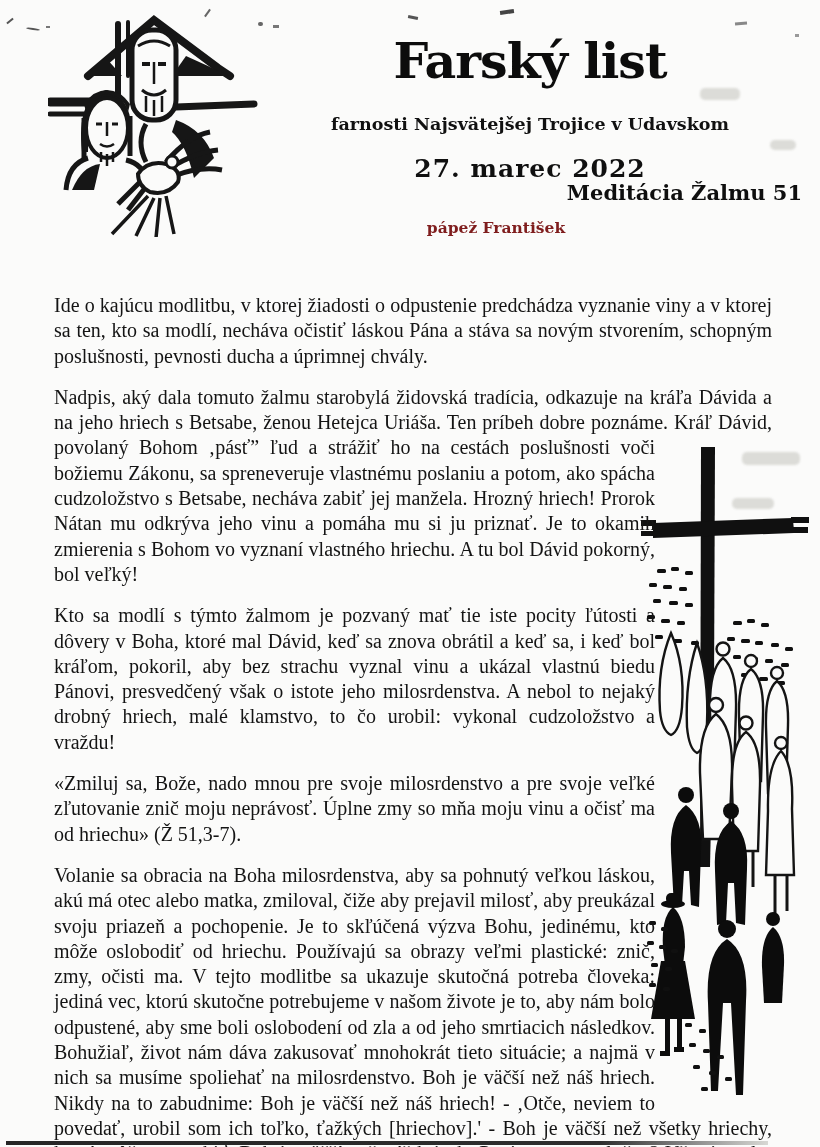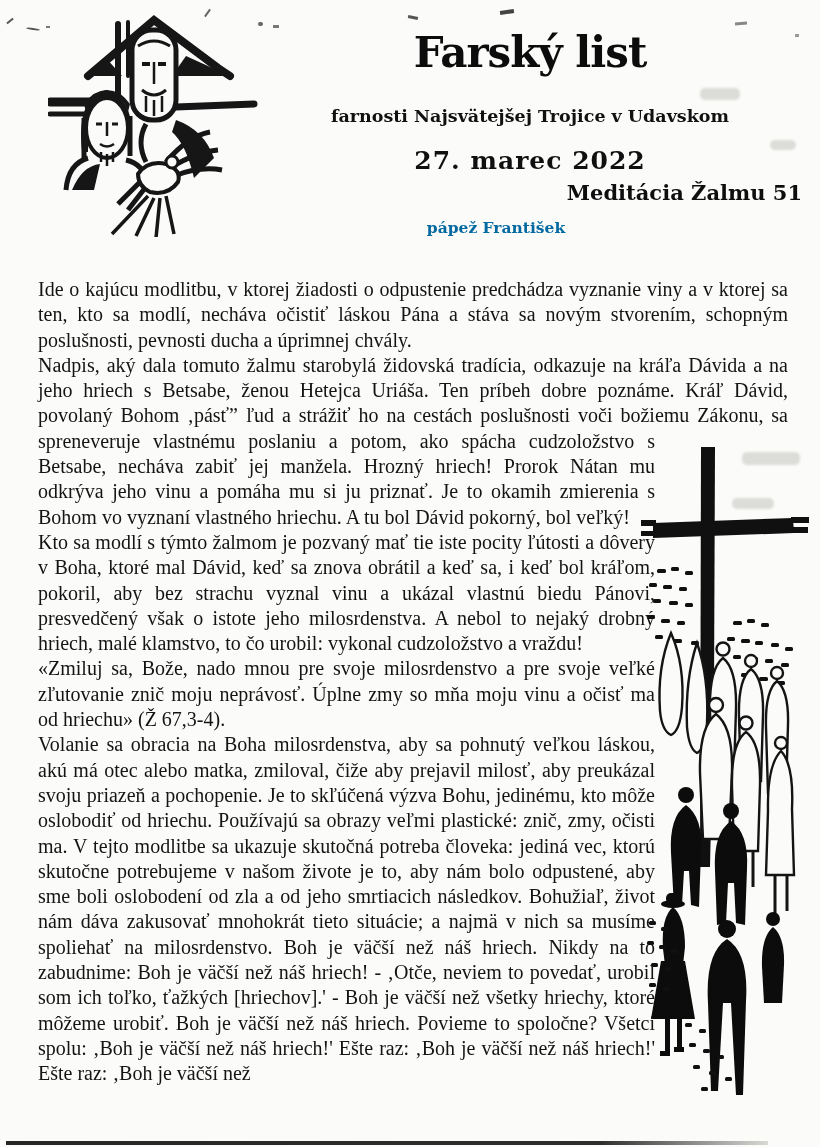--- a/index.html
+++ b/index.html
@@ -4,36 +4,36 @@
 <style>
   html,body{margin:0;padding:0;background:#e8e8e8;}
   .page{
     position:relative;width:820px;height:1147px;margin:0 auto;
     background:#fbfbfa;overflow:hidden;
     font-family:"Liberation Serif",serif;color:#161616;
   }
   
   .masthead{position:absolute;left:240px;top:20px;width:580px;text-align:center;}
   .title{
-    font-family:"DejaVu Serif",serif;font-weight:700;font-size:42px;line-height:58px;
-    margin:4px;letter-spacing:-1px;color:#0c0c0c;
+    font-family:"DejaVu Serif",serif;font-weight:700;font-size:49px;line-height:58px;
+    margin:12px;letter-spacing:-1px;color:#0c0c0c;
   }
   .subtitle{font-family:"DejaVu Serif",serif;font-weight:700;font-size:17.5px;margin-top:24px;color:#111;}
   .issue-date{font-family:"DejaVu Serif",serif;font-weight:600;font-size:25px;letter-spacing:1px;margin-top:20px;color:#101010;}
   .article-head{position:absolute;left:190px;top:180px;width:612px;text-align:center;}
   .article-heading{font-family:"DejaVu Serif",serif;font-weight:700;font-size:21px;margin:0;color:#0e0e0e;text-align:right;}
-  .article-author{font-family:"DejaVu Serif",serif;font-weight:700;font-size:15.5px;margin-top:13px;color:#0369a1;}
+  .article-author{font-family:"DejaVu Serif",serif;font-weight:700;font-size:15.5px;margin-top:13px;color:#7f1d1d;}
   
   .trinity-art{position:absolute;left:48px;top:12px;}
   
   .body-text{
     position:absolute;left:38px;top:277px;width:750px;
     font-size:20px;line-height:25.3px;text-align:justify;color:#141414;
   }
-  .body-text p{margin:0;}
+  .body-text p{margin:16px;}
   .quote .q{}
   
   .side-float{
     float:right;width:133px;height:815px;
     shape-outside:inset(163px 0 0 0);
   }
   .side-float svg{display:block;margin-top:166px;margin-left:-14px;}
   
   .bottom-rule{
     position:absolute;left:6px;top:1141px;width:762px;height:4px;
@@ -232,18 +232,18 @@
           <rect x="68" y="628" width="7" height="4" rx="1.5"></rect>
             <rect x="84" y="634" width="7" height="4" rx="1.5"></rect>
           <rect x="60" y="644" width="7" height="4" rx="1.5"></rect>
         </g>
       </svg>
     </div>
 
     <p>Ide o kajúcu modlitbu, v ktorej žiadosti o odpustenie predchádza vyznanie viny a v ktorej sa ten, kto sa modlí, necháva očistiť láskou Pána a stáva sa novým stvorením, schopným poslušnosti, pevnosti ducha a úprimnej chvály.</p>
     <p>Nadpis, aký dala tomuto žalmu starobylá židovská tradícia, odkazuje na kráľa Dávida a na jeho hriech s Betsabe, ženou Hetejca Uriáša. Ten príbeh dobre poznáme. Kráľ Dávid, povolaný Bohom ‚pásť” ľud a strážiť ho na cestách poslušnosti voči božiemu Zákonu, sa spreneveruje vlastnému poslaniu a potom, ako spácha cudzoložstvo s Betsabe, necháva zabiť jej manžela. Hrozný hriech! Prorok Nátan mu odkrýva jeho vinu a pomáha mu si ju priznať. Je to okamih zmierenia s Bohom vo vyznaní vlastného hriechu. A tu bol Dávid pokorný, bol veľký!</p>
     <p>Kto sa modlí s týmto žalmom je pozvaný mať tie iste pocity ľútosti a dôvery v Boha, ktoré mal Dávid, keď sa znova obrátil a keď sa, i keď bol kráľom, pokoril, aby bez strachu vyznal vinu a ukázal vlastnú biedu Pánovi, presvedčený však o istote jeho milosrdenstva. A nebol to nejaký drobný hriech, malé klamstvo, to čo urobil: vykonal cudzoložstvo a vraždu!</p>
-    <p class="quote"><span class="q">«Zmiluj sa, Bože, nado mnou pre svoje milosrdenstvo a pre svoje veľké zľutovanie znič moju neprávosť. Úplne zmy so mňa moju vinu a očisť ma od hriechu»</span><span> (Ž 67,3-4).</span></p>
+    <p class="quote"><span class="q">«Zmiluj sa, Bože, nado mnou pre svoje milosrdenstvo a pre svoje veľké zľutovanie znič moju neprávosť. Úplne zmy so mňa moju vinu a očisť ma od hriechu»</span><span> (Ž 51,3-7).</span></p>
     <p>Volanie sa obracia na Boha milosrdenstva, aby sa pohnutý veľkou láskou, akú má otec alebo matka, zmiloval, čiže aby prejavil milosť, aby preukázal svoju priazeň a pochopenie. Je to skľúčená výzva Bohu, jedinému, kto môže oslobodiť od hriechu. Používajú sa obrazy veľmi plastické: znič, zmy, očisti ma. V tejto modlitbe sa ukazuje skutočná potreba človeka: jediná vec, ktorú skutočne potrebujeme v našom živote je to, aby nám bolo odpustené, aby sme boli oslobodení od zla a od jeho smrtiacich následkov. Bohužiaľ, život nám dáva zakusovať mnohokrát tieto situácie; a najmä v nich sa musíme spoliehať na milosrdenstvo. Boh je väčší než náš hriech. Nikdy na to zabudnime: Boh je väčší než náš hriech! - ‚Otče, neviem to povedať, urobil som ich toľko, ťažkých [hriechov].' - Boh je väčší než všetky hriechy, ktoré môžeme urobiť. Boh je väčší než náš hriech. Povieme to spoločne? Všetci spolu: ‚Boh je väčší než náš hriech!' Ešte raz: ‚Boh je väčší než náš hriech!' Ešte raz: ‚Boh je väčší než</p>
   </div>
 
   <div class="bottom-rule"></div>
 </div>
 
 </body></html>

